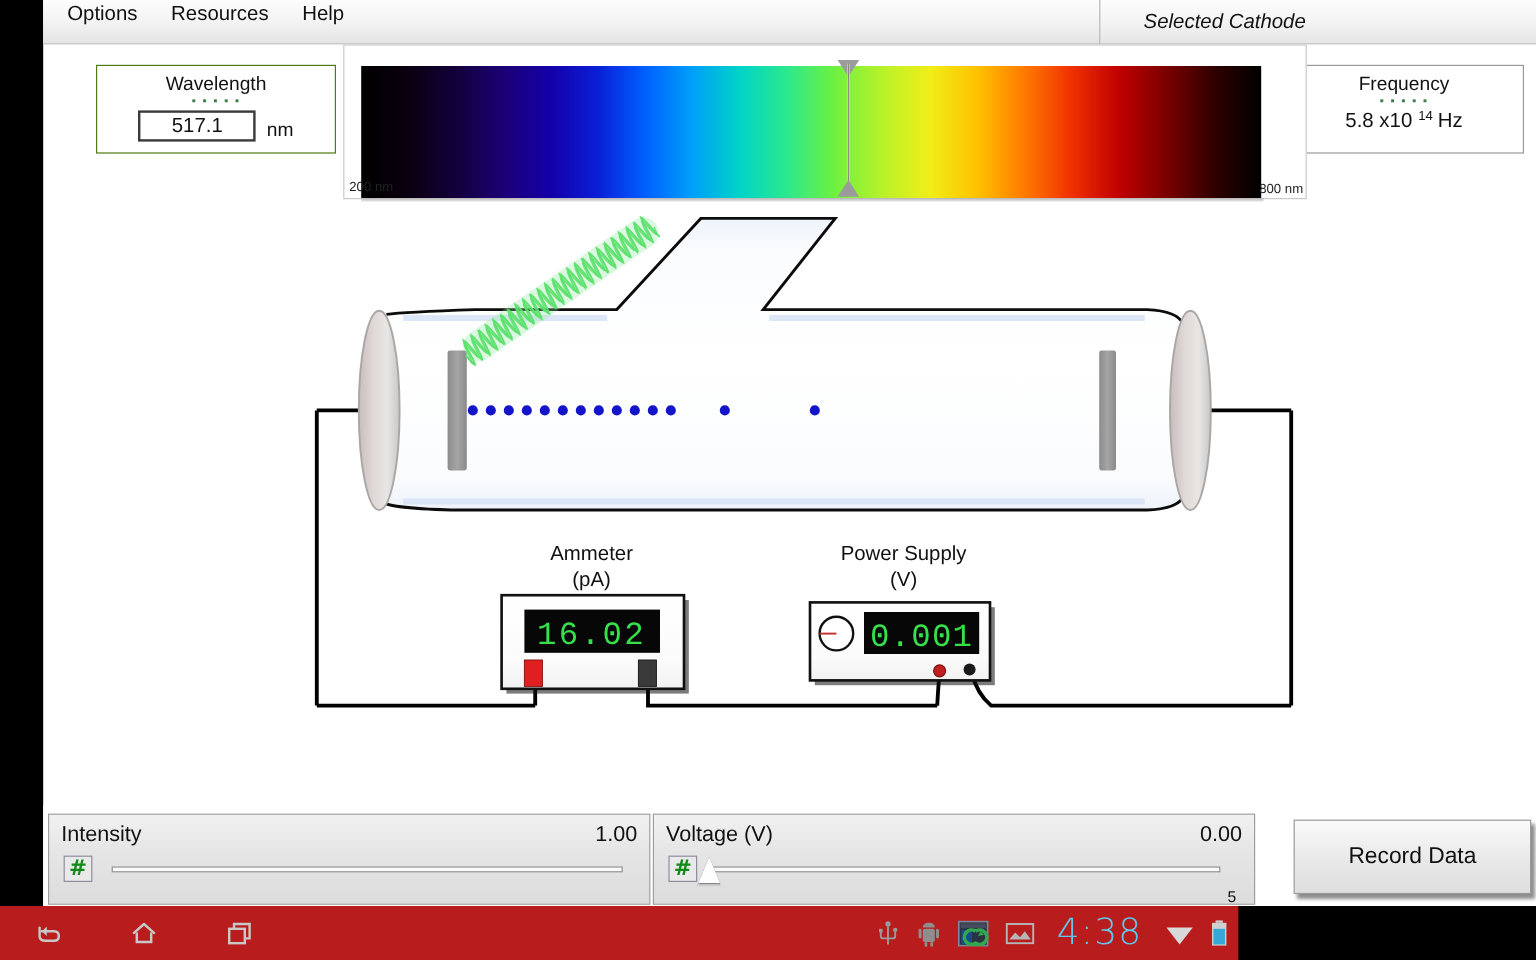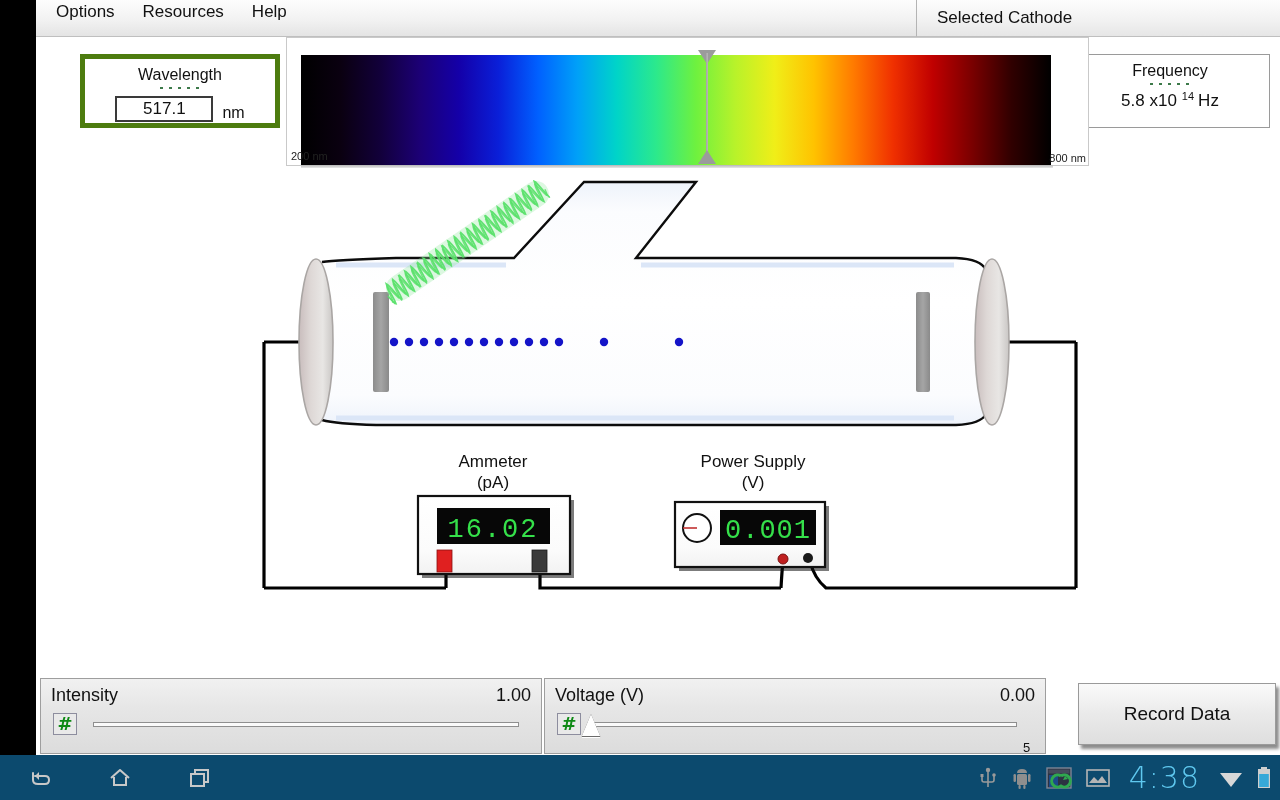--- a/index.html
+++ b/index.html
@@ -39,32 +39,32 @@
   .menu-item:first-child { margin-left: 8px; }
 
   
   #cathode-bar {
     position: absolute; left: 880px; top: 0; width: 364px; height: 37px;
     background: linear-gradient(to bottom, #fdfdfd 0%, #f2f2f2 55%, #e6e6e6 100%);
     border-left: 1px solid #b4b4b4;
     border-bottom: 1px solid #bfbfbf;
     display: flex; align-items: center;
   }
-  #cathode-label { font-size: 17px; color: #111; margin-left: 20px; white-space: nowrap; }
+  #cathode-label { font-size: 17px; color: #111; margin-left: 36px; white-space: nowrap; font-style: italic; }
   #cathode-select {
     margin-left: 8px; width: 160px; height: 31px;
     background: #fff; border: 2px solid #2c2c2c;
     display: flex; align-items: center; justify-content: center;
     font-size: 17px; color: #111;
   }
 
   
   #wavelength-panel {
     position: absolute; left: 44px; top: 54px; width: 200px; height: 74px;
-    border: 5px solid #4d7c0f; background: #fff;
+    border: 1px solid #4d7c0f; background: #fff;
     display: flex; flex-direction: column; align-items: center;
   }
   #wavelength-title { font-size: 16px; color: #111; margin-top: 7px; }
   .dotline {
     width: 46px; height: 4px; margin-top: 2px;
     background-image: radial-gradient(circle, #3d7a4a 0 1.2px, transparent 1.4px);
     background-size: 9px 4px; background-repeat: repeat-x;
   }
   #wavelength-row { display: flex; align-items: flex-end; margin-top: 6px; }
   #wavelength-value {
@@ -181,22 +181,22 @@
     position: absolute; left: 1042px; top: 12px; width: 198px; height: 62px;
     background: linear-gradient(to bottom,#fafafa 0%,#eaeaea 50%,#dedede 100%);
     border: 1px solid #9a9a9a;
     display: flex; align-items: center; justify-content: center;
     font-size: 19px; color: #111;
     box-shadow: 3px 4px 3px rgba(0,0,0,0.45);
   }
 
   
   #navbar {
-    position: absolute; left: 0; top: 755px; width: 1280px; height: 45px;
-    background: #0c4a6e;
+    position: absolute; left: 0; top: 755px; width: 1032px; height: 45px;
+    background: #b91c1c;
   }
   .nav-left { position: absolute; left: 0; top: 0; height: 45px; display: flex; align-items: center; }
   .nav-btn { width: 80px; height: 45px; display: flex; align-items: center; justify-content: center; }
   .nav-right {
     position: absolute; right: 8px; top: 0; height: 45px;
     display: flex; align-items: center; gap: 12px;
   }
   #clock {
     font-size: 30px; color: #5fc8ef; font-family: "DejaVu Sans", sans-serif;
     letter-spacing: 1px; font-weight: 300; margin: 0 6px;

